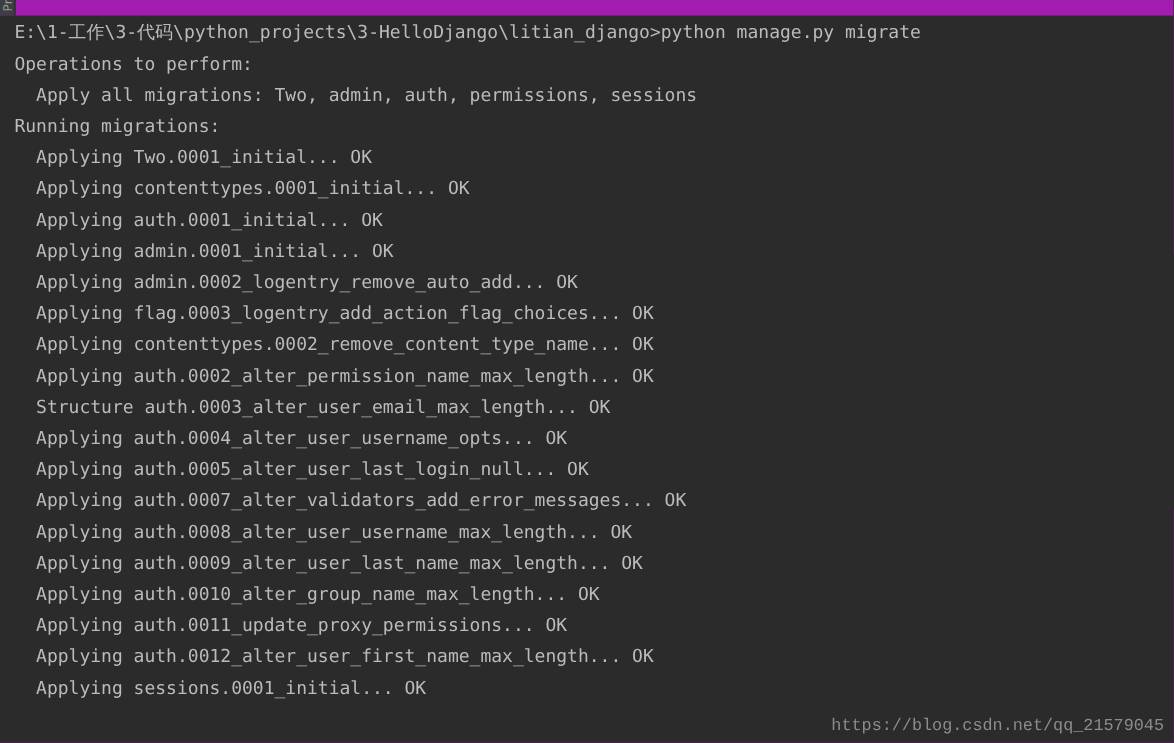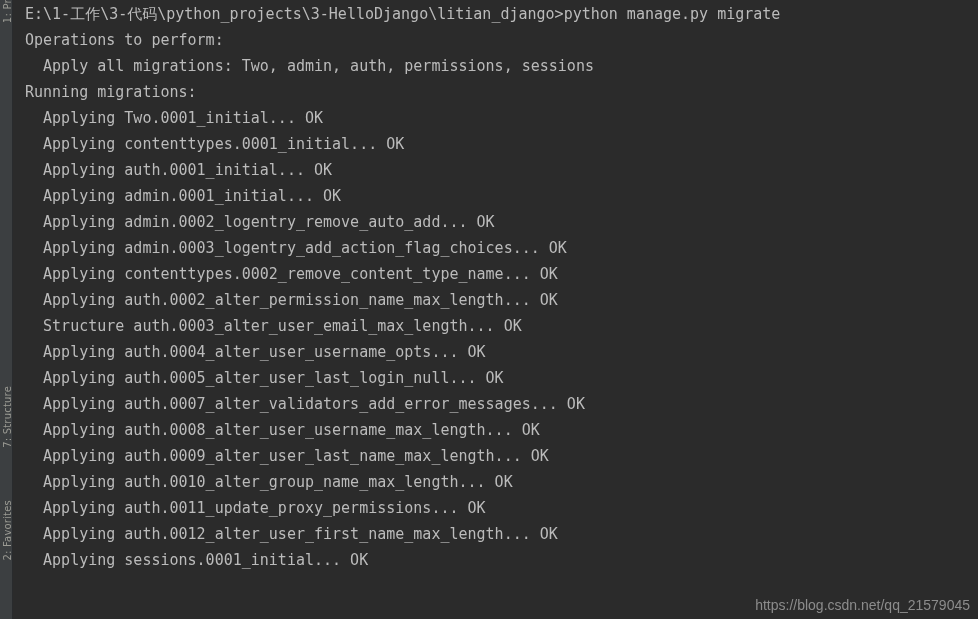--- a/index.html
+++ b/index.html
@@ -11,22 +11,23 @@
     width: 978px;
     height: 619px;
     overflow: hidden;
     font-family: "DejaVu Sans Mono", "Liberation Mono", monospace;
   }
 
   #app {
     position: relative;
     width: 978px;
     height: 619px;
-    background: #a16207;
+    background: #a21caf;
     display: flex;
+    flex-direction: column;
   }
 
   
   .tool-stripe {
     position: relative;
     width: 13px;
     height: 619px;
     background: #3c3f41;
     border-right: 1px solid #292b2d;
     box-sizing: border-box;
@@ -105,21 +106,21 @@
     color: #bbbbbb;
     white-space: pre;
     letter-spacing: 0px;
     padding-left: 6px;
   }
 
   .watermark {
     position: absolute;
     right: 8px;
     bottom: 5px;
-    font-family: Liberation Sans, sans-serif;
+    font-family: Liberation Mono, monospace;
     font-size: 14px;
     line-height: 18px;
     color: #8c8c8c;
     white-space: nowrap;
     user-select: none;
   }
 </style>
 </head>
 <body>
 
@@ -161,21 +162,21 @@
 
       <div class="line">E:\1-工作\3-代码\python_projects\3-HelloDjango\litian_django&gt;python manage.py migrate</div>
       <div class="line">Operations to perform:</div>
       <div class="line">  Apply all migrations: Two, admin, auth, permissions, sessions</div>
       <div class="line">Running migrations:</div>
       <div class="line">  Applying Two.0001_initial... OK</div>
       <div class="line">  Applying contenttypes.0001_initial... OK</div>
       <div class="line">  Applying auth.0001_initial... OK</div>
       <div class="line">  Applying admin.0001_initial... OK</div>
       <div class="line">  Applying admin.0002_logentry_remove_auto_add... OK</div>
-      <div class="line">  Applying admin.0003_logentry_add_action_flag_choices... OK</div>
+      <div class="line">  Applying flag.0003_logentry_add_action_flag_choices... OK</div>
       <div class="line">  Applying contenttypes.0002_remove_content_type_name... OK</div>
       <div class="line">  Applying auth.0002_alter_permission_name_max_length... OK</div>
       <div class="line">  Structure auth.0003_alter_user_email_max_length... OK</div>
       <div class="line">  Applying auth.0004_alter_user_username_opts... OK</div>
       <div class="line">  Applying auth.0005_alter_user_last_login_null... OK</div>
       <div class="line">  Applying auth.0007_alter_validators_add_error_messages... OK</div>
       <div class="line">  Applying auth.0008_alter_user_username_max_length... OK</div>
       <div class="line">  Applying auth.0009_alter_user_last_name_max_length... OK</div>
       <div class="line">  Applying auth.0010_alter_group_name_max_length... OK</div>
       <div class="line">  Applying auth.0011_update_proxy_permissions... OK</div>

